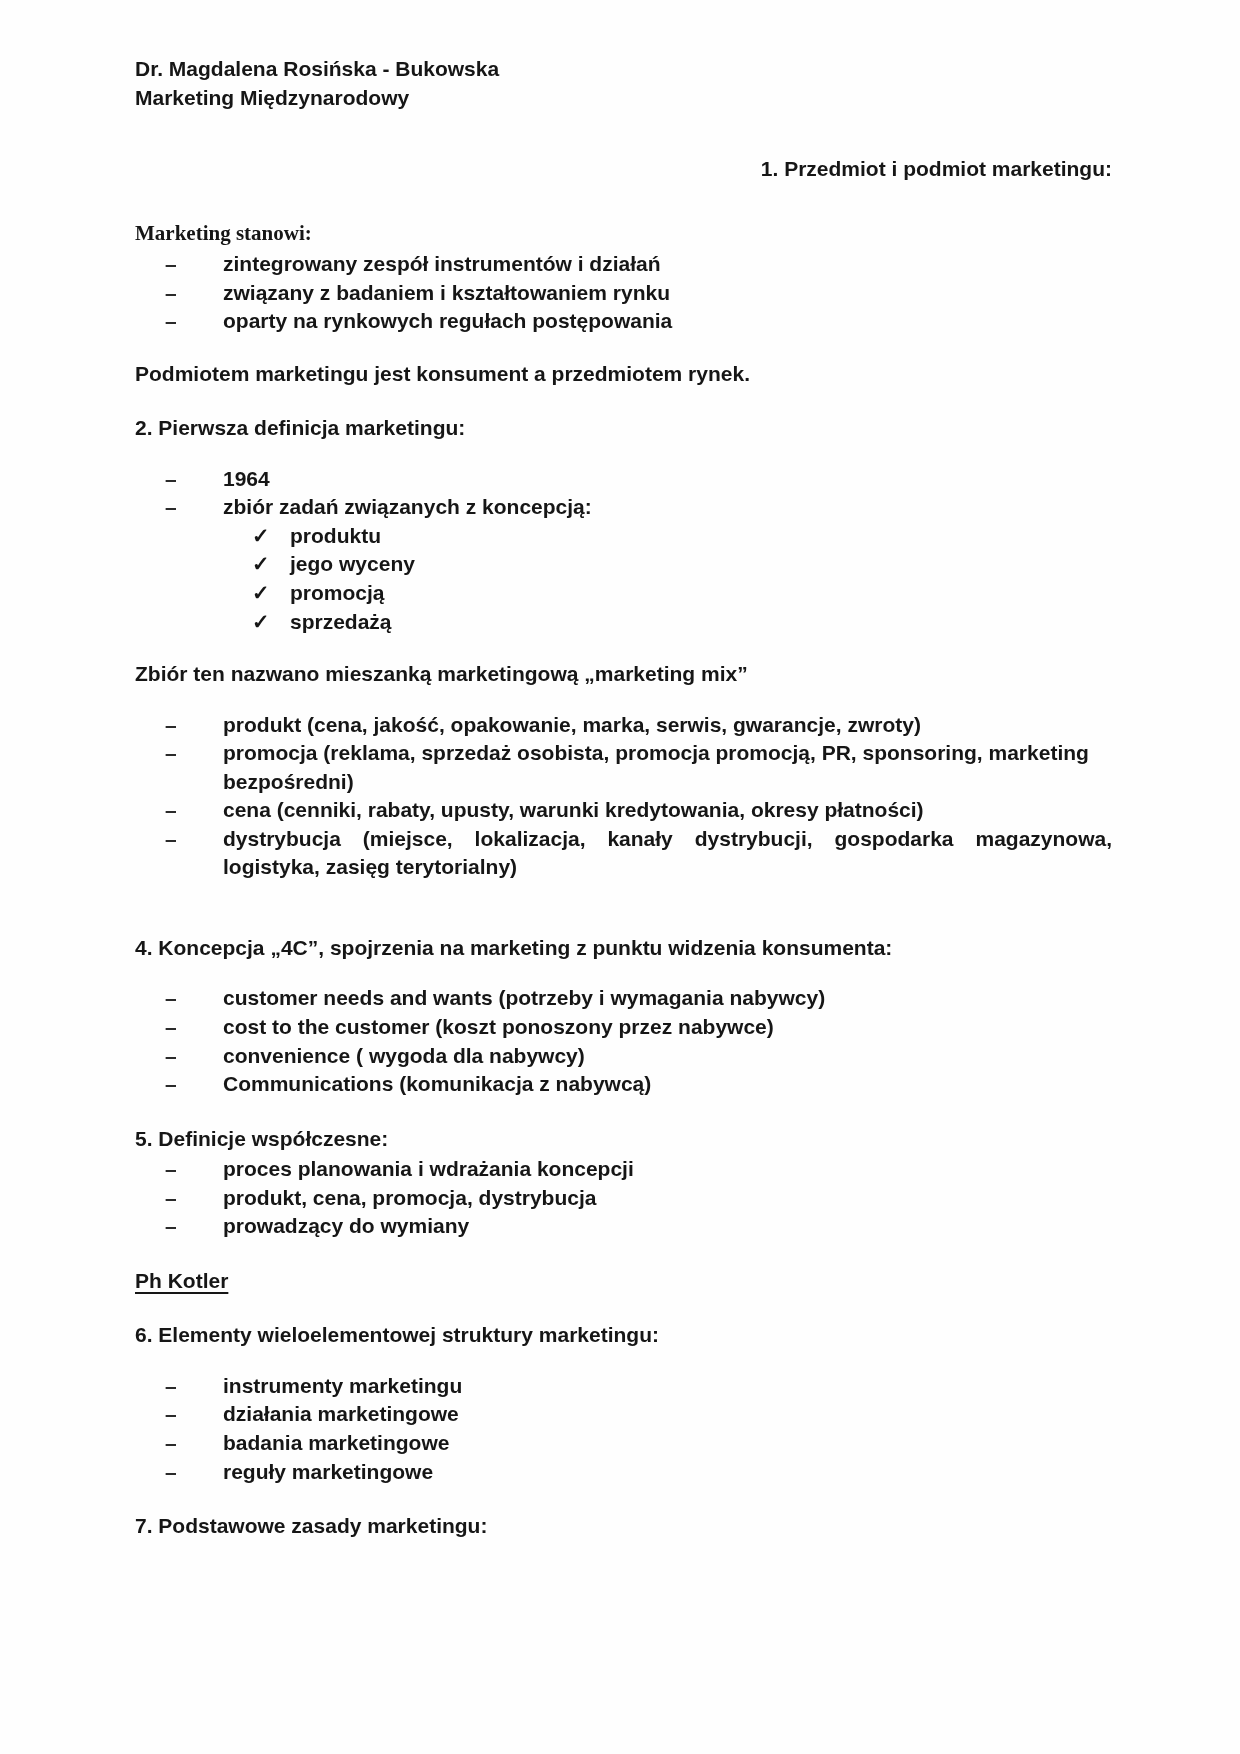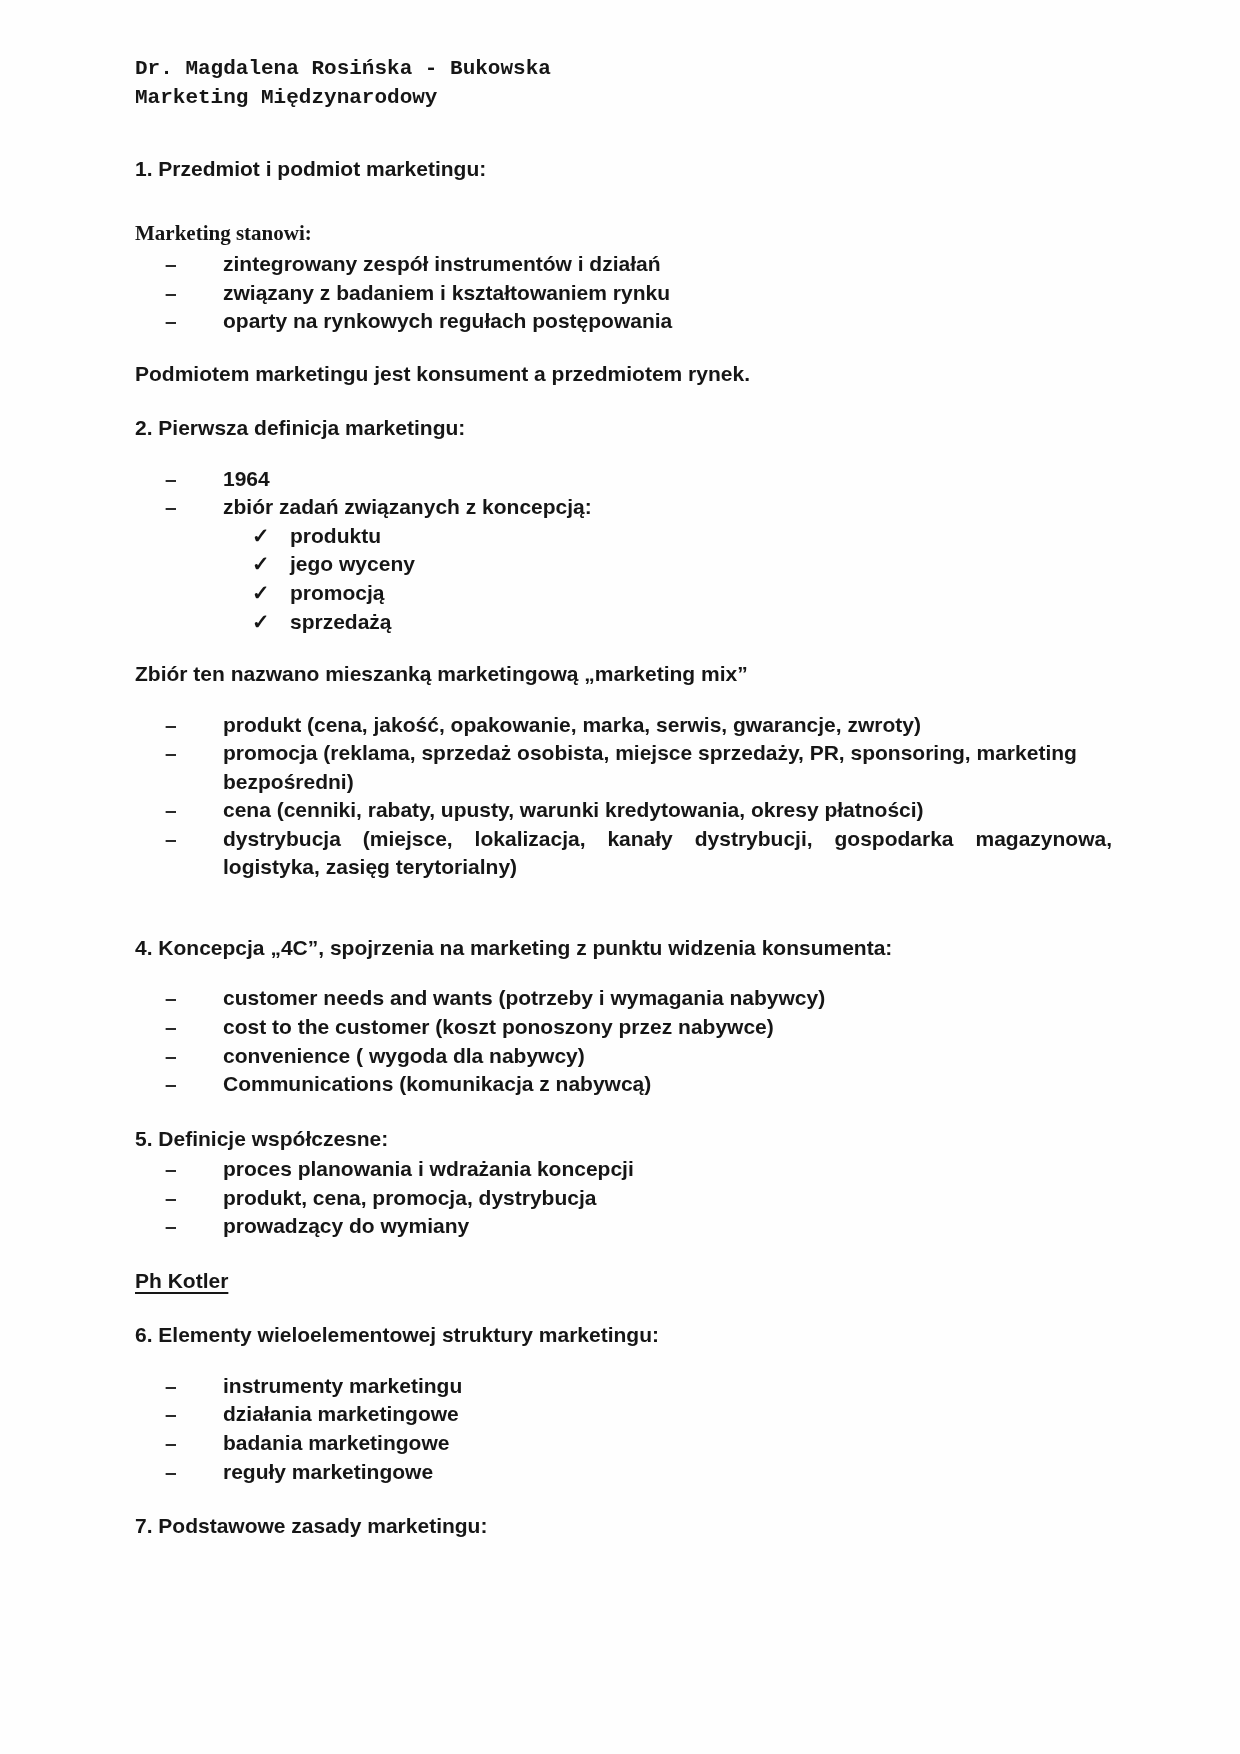--- a/index.html
+++ b/index.html
@@ -19,21 +19,20 @@
     width: 1240px;
     height: 1754px;
     padding: 55px 128px 0 135px;
     font-size: 21px;
     font-weight: 700;
     line-height: 1.36;
     background: #fefefe;
   }
   .header-block div {
     line-height: 1.38;
-    font-family: Liberation Mono, monospace;
   }
   .heading {
     margin-top: 26px;
   }
   .para {
     margin-top: 24px;
   }
   .list {
     margin-top: 2px;
   }
@@ -59,21 +58,21 @@
     padding-left: 117px;
   }
   .check-li .check-marker {
     flex: 0 0 38px;
   }
   .underlined {
     text-decoration: underline;
     text-underline-offset: 4px;
     text-decoration-thickness: 2px;
   }
-  .mt-header-gap   { margin-top: 42px; }
+  .mt-header-gap   { margin-top: 42px; text-align: right; }
   .mt-intro        { margin-top: 36px; font-family: Liberation Serif, serif; }
   .mt-big-gap      { margin-top: 52px; }
   .mt-sec          { margin-top: 26px; }
 </style>
 </head>
 <body>
 
 <div class="page">
 
   
@@ -132,21 +131,21 @@
   <div class="para">Zbiór ten nazwano mieszanką marketingową „marketing mix”</div>
 
   
   <div class="list gap-top">
     <div class="li">
       <span class="marker">–</span>
       <span class="li-text">produkt (cena, jakość, opakowanie, marka, serwis, gwarancje, zwroty)</span>
     </div>
     <div class="li">
       <span class="marker">–</span>
-      <span class="li-text">promocja (reklama, sprzedaż osobista, miejsce sprzedaży, PR, sponsoring, marketing bezpośredni)</span>
+      <span class="li-text">promocja (reklama, sprzedaż osobista, promocja promocją, PR, sponsoring, marketing bezpośredni)</span>
     </div>
     <div class="li">
       <span class="marker">–</span>
       <span class="li-text">cena (cenniki, rabaty, upusty, warunki kredytowania, okresy płatności)</span>
     </div>
     <div class="li">
       <span class="marker">–</span>
       <span class="li-text justify">dystrybucja (miejsce, lokalizacja, kanały dystrybucji, gospodarka magazynowa, logistyka, zasięg terytorialny)</span>
     </div>
   </div>

